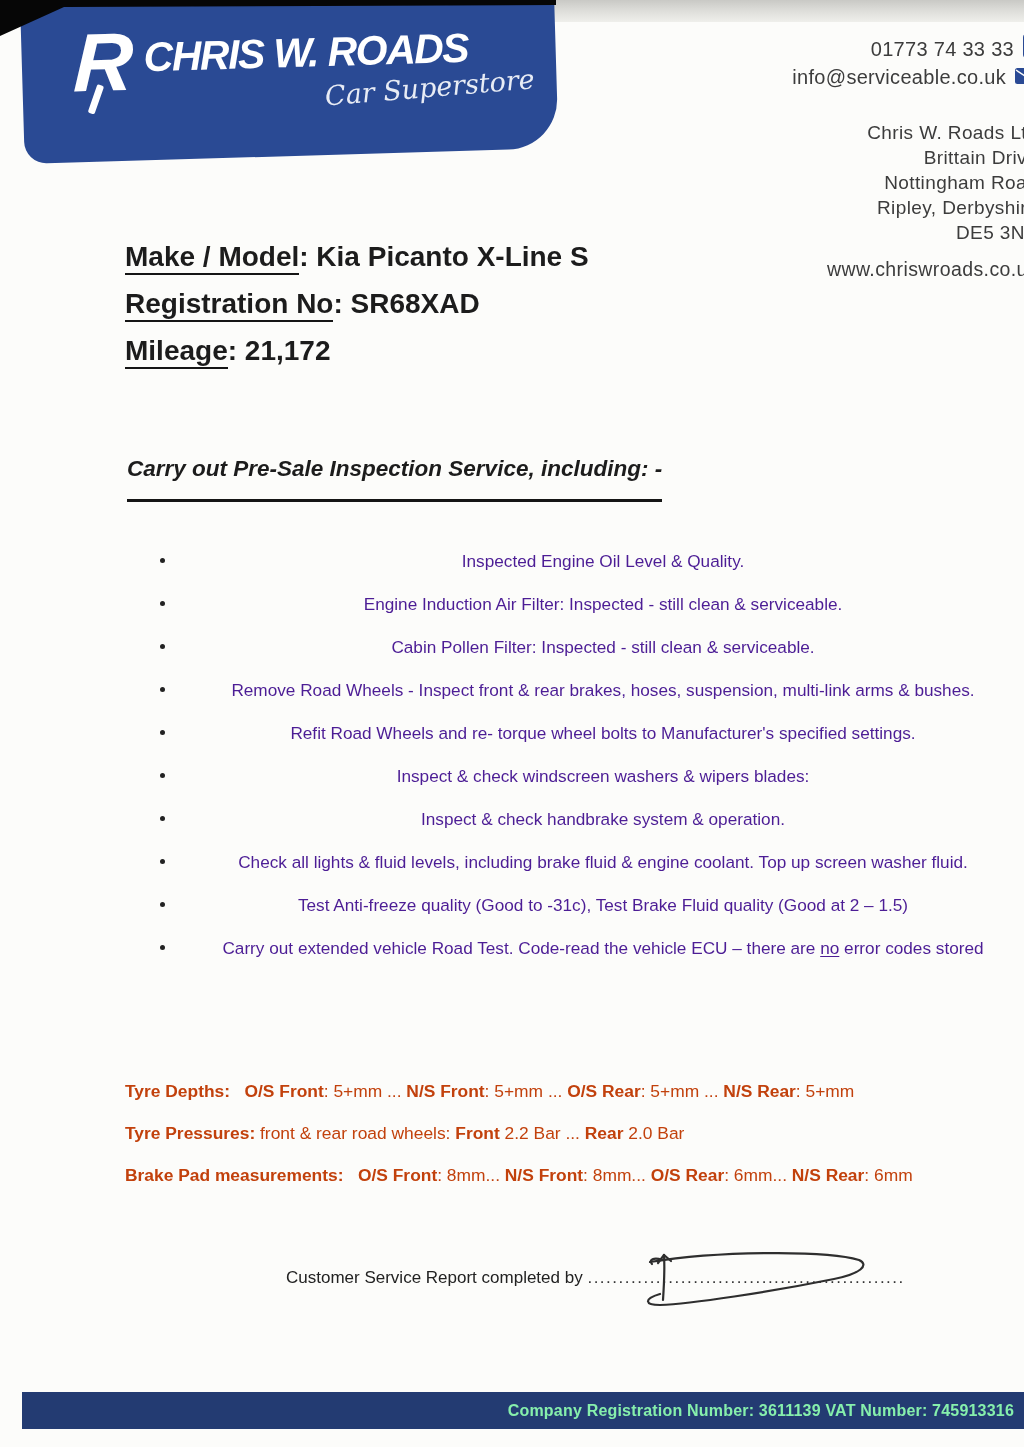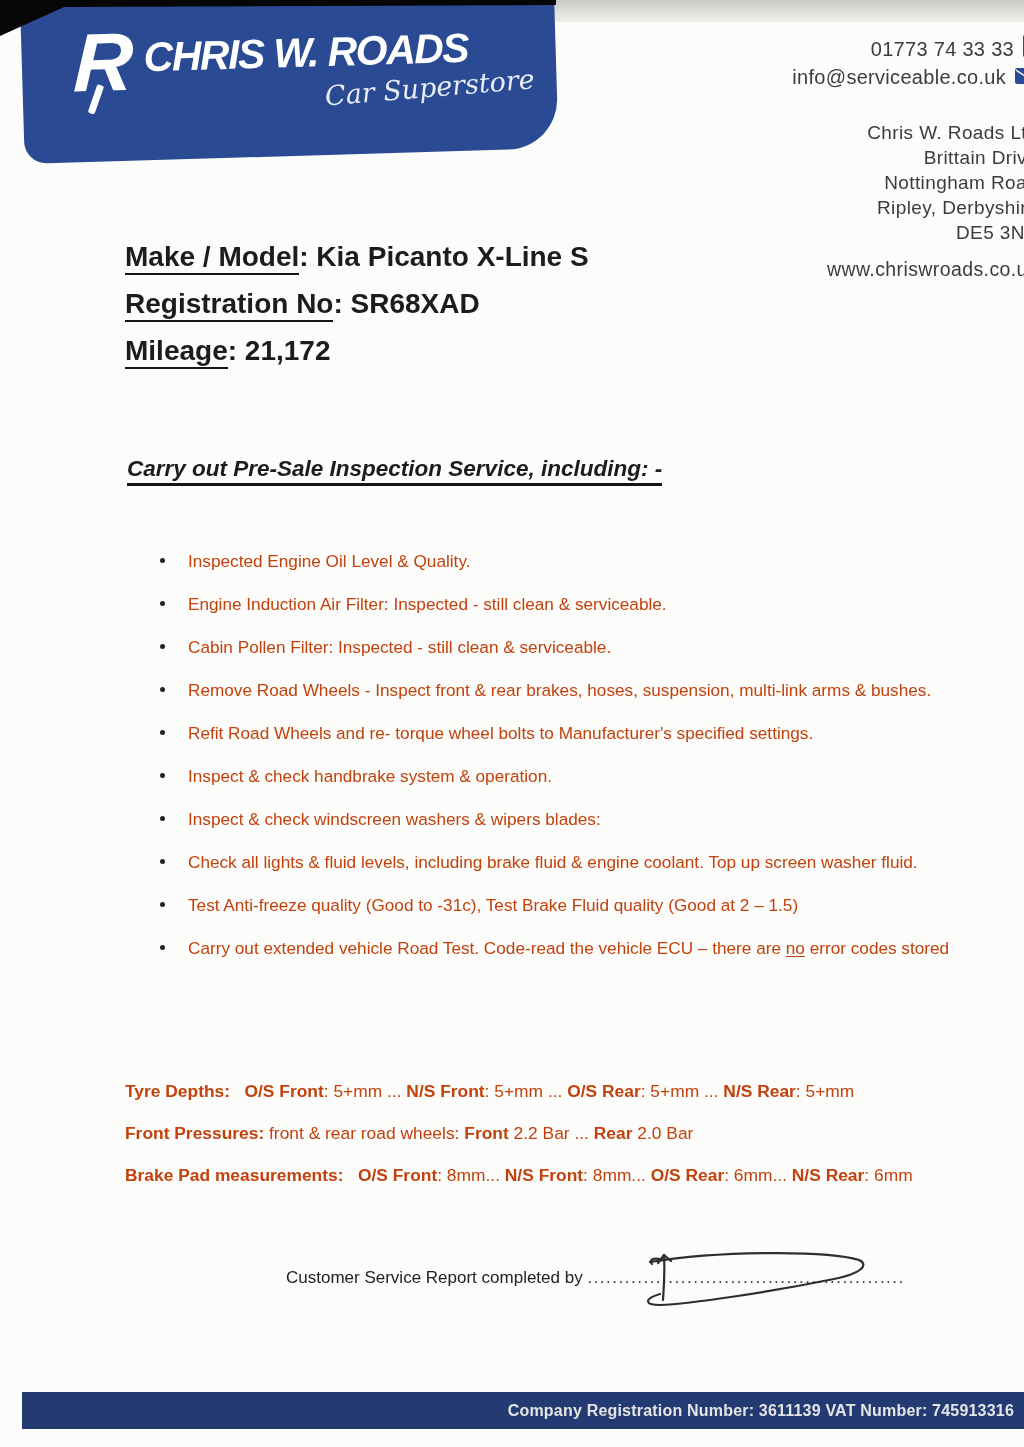--- a/index.html
+++ b/index.html
@@ -49,44 +49,44 @@
   .address { margin-top:30px; font-size:19px; line-height:25px; letter-spacing:0.4px; white-space:nowrap; }
   .website { margin-top:13px; font-size:19.5px; letter-spacing:0.4px; white-space:nowrap; }
 
   
   .vehicle { position:absolute; left:125px; top:246px; font-size:28px; font-weight:bold; }
   .v-row { margin-bottom:25px; line-height:22px; }
   .u { border-bottom:2.5px solid #151515; padding-bottom:1px; }
 
   
   .heading { position:absolute; left:127px; top:456px; font-size:22.5px; font-weight:bold; font-style:italic; }
-  .heading .u { border-bottom:3px solid #151515; padding-bottom:2px; }
+  .heading .u { border-bottom:3px solid #151515; padding-bottom:18px; }
 
   
   .bullets { position:absolute; left:158px; top:550px; width:860px; margin:0; padding:0; list-style:none; }
   .bullets li { position:relative; padding-left:30px; margin-bottom:21px;
-                font-size:17.2px; line-height:22px; color:#c2410c; }
+                font-size:17.2px; line-height:22px; color:#4c1d95;text-align:center; }
   .bullets li::before { content:""; position:absolute; left:2px; top:8px;
                         width:5px; height:5px; border-radius:50%; background:#222; }
   .uno { text-decoration:underline; text-underline-offset:2px; }
 
   
   .measures { position:absolute; left:125px; top:1080px; font-size:17.4px; color:#c2410c; width:880px; }
   .m-line { margin-bottom:20px; line-height:22px; white-space:nowrap; }
   .m-line b { font-weight:bold; }
 
   
   .sig-row { position:absolute; left:286px; top:1268px; font-size:17px; color:#222; white-space:nowrap; }
   .sig-dots { letter-spacing:1.5px; color:#333; }
   .sig-svg { position:absolute; left:608px; top:1230px; z-index:2; }
 
   
   .footer-bar {
     position:absolute; left:22px; right:0; top:1392px; height:37px;
-    background:#233b72; color:#e5e5e5; font-weight:bold; font-size:16px;
+    background:#233b72; color:#86efac; font-weight:bold; font-size:16px;
     line-height:37px; text-align:right; padding-right:10px; box-sizing:border-box;
     letter-spacing:0.2px;
   }
 </style>
 </head>
 <body>
 
 <div class="page">
 
   <svg class="scan-black" width="560" height="40">
@@ -145,37 +145,37 @@
   <div class="heading">
     <span class="u">Carry out Pre-Sale Inspection Service, including: -</span>
   </div>
 
   <ul class="bullets">
     <li>Inspected Engine Oil Level &amp; Quality.</li>
     <li>Engine Induction Air Filter: Inspected - still clean &amp; serviceable.</li>
     <li>Cabin Pollen Filter: Inspected - still clean &amp; serviceable.</li>
     <li>Remove Road Wheels - Inspect front &amp; rear brakes, hoses, suspension, multi-link arms &amp; bushes.</li>
     <li>Refit Road Wheels and re- torque wheel bolts to Manufacturer's specified settings.</li>
+    <li>Inspect &amp; check windscreen washers &amp; wipers blades:</li>
     <li>Inspect &amp; check handbrake system &amp; operation.</li>
-    <li>Inspect &amp; check windscreen washers &amp; wipers blades:</li>
     <li>Check all lights &amp; fluid levels, including brake fluid &amp; engine coolant. Top up screen washer fluid.</li>
     <li>Test Anti-freeze quality (Good to -31c), Test Brake Fluid quality (Good at 2 – 1.5)</li>
     <li><span>Carry out extended vehicle Road Test. Code-read the vehicle ECU – there are </span><span class="uno">no</span><span> error codes stored</span></li>
   </ul>
 
   <div class="measures">
     <div class="m-line">
       <b>Tyre Depths:</b>&nbsp;&nbsp;
       <b>O/S Front</b><span>: 5+mm ... </span>
       <b>N/S Front</b><span>: 5+mm ... </span>
       <b>O/S Rear</b><span>: 5+mm ... </span>
       <b>N/S Rear</b><span>: 5+mm</span>
     </div>
     <div class="m-line">
-      <b>Front Pressures:</b><span> front &amp; rear road wheels: </span>
+      <b>Tyre Pressures:</b><span> front &amp; rear road wheels: </span>
       <b>Front</b><span> 2.2 Bar ... </span>
       <b>Rear</b><span> 2.0 Bar</span>
     </div>
     <div class="m-line">
       <b>Brake Pad measurements:</b>&nbsp;&nbsp;
       <b>O/S Front</b><span>: 8mm... </span>
       <b>N/S Front</b><span>: 8mm... </span>
       <b>O/S Rear</b><span>: 6mm... </span>
       <b>N/S Rear</b><span>: 6mm</span>
     </div>

